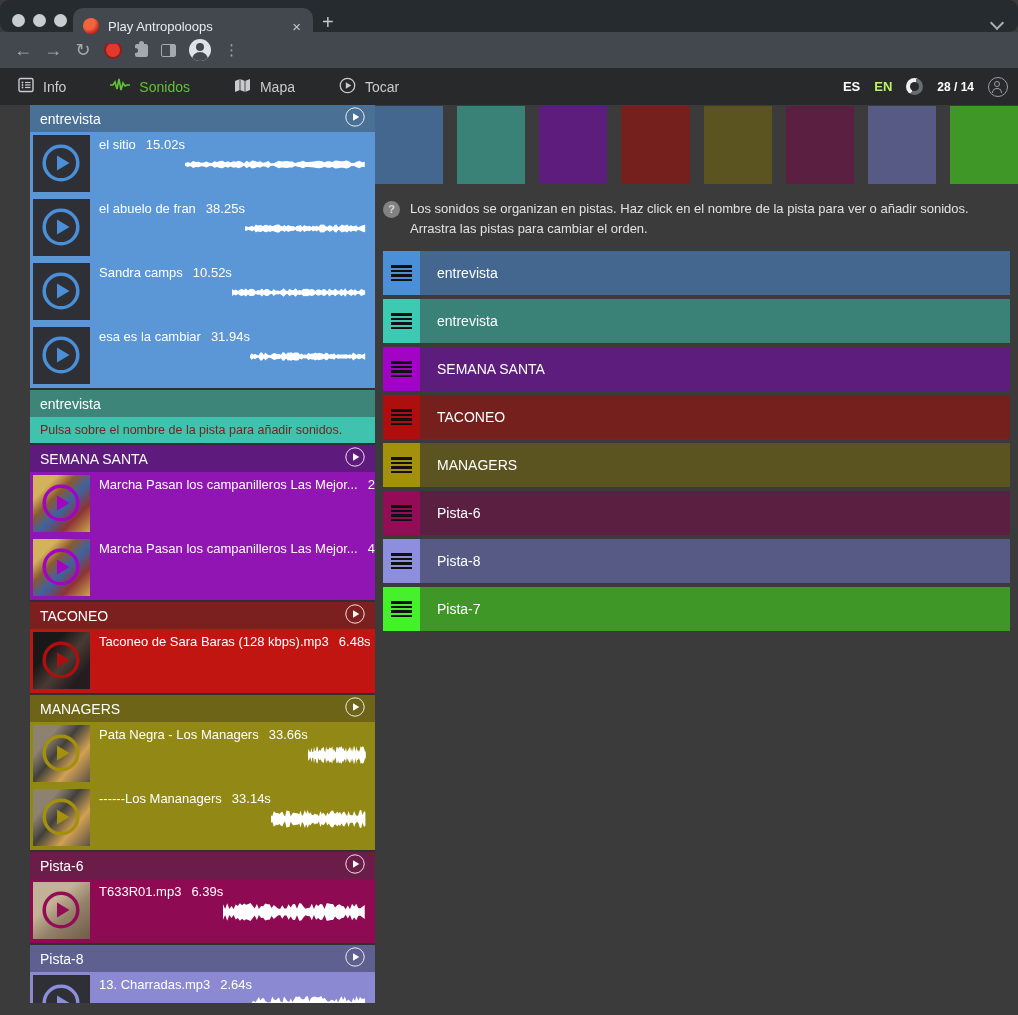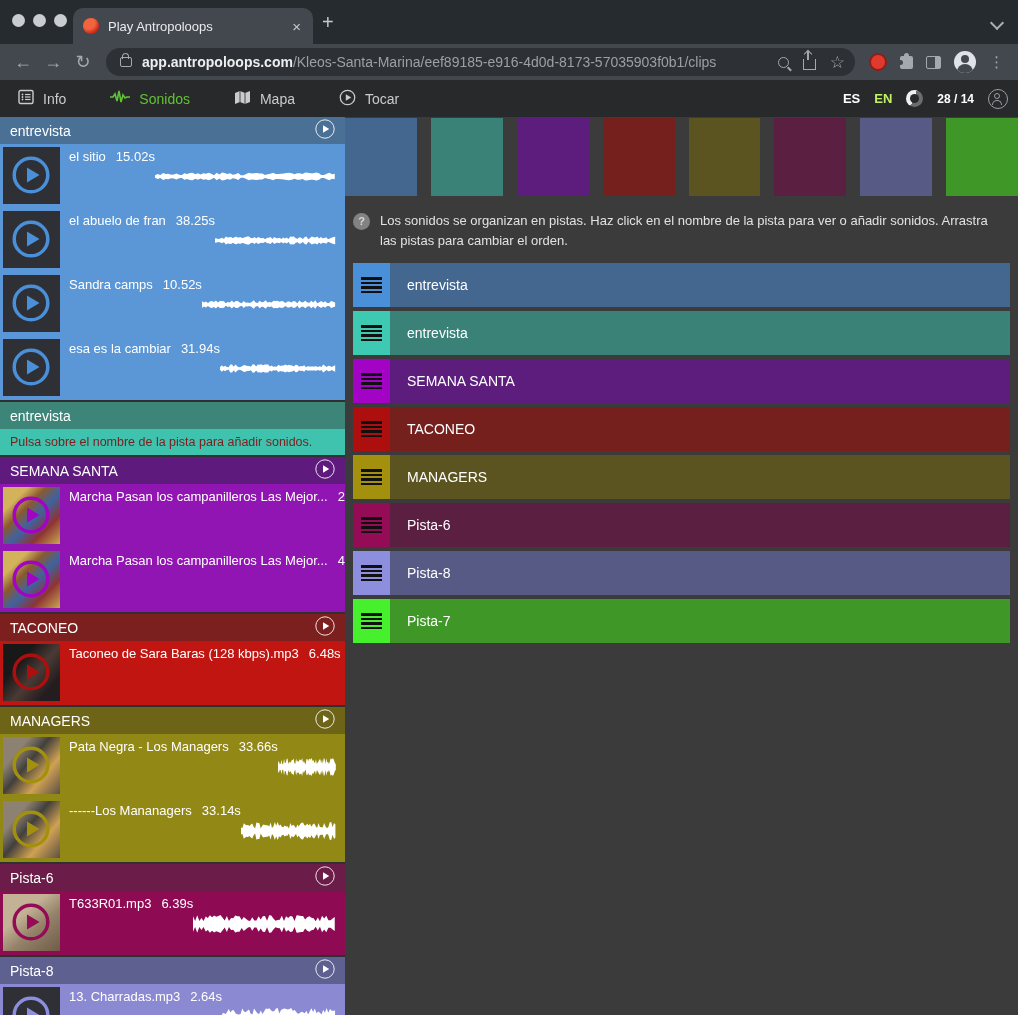--- a/index.html
+++ b/index.html
@@ -1,21 +1,21 @@
 <!DOCTYPE html>
 <html><head>
 <meta charset="utf-8">
 <style>
   html,body{margin:0;padding:0;background:#1e1e1e;}
   .window{width:1018px;height:1015px;overflow:hidden;position:relative;
     font-family:"Liberation Sans",sans-serif;background:#3b3b3b;
     -webkit-font-smoothing:antialiased;}
 
   
-  .tabstrip{height:44px;background:#262b2f;position:relative;}
+  .tabstrip{height:32px;background:#262b2f;position:relative;border-radius:9px;}
   .lights{position:absolute;left:12px;top:14px;display:flex;gap:8px;}
   .light{width:13px;height:13px;border-radius:50%;background:#c9ccd0;}
   .tab{position:absolute;left:73px;top:8px;width:240px;height:36px;background:#43484e;
     border-radius:10px 10px 0 0;display:flex;align-items:center;padding:0 10px;box-sizing:border-box;}
   .favicon{width:16px;height:16px;border-radius:50%;flex:none;
     background:radial-gradient(circle at 35% 30%,#f2653c 0 40%,#c92018 75%);}
   .tab-title{color:#e8eaed;font-size:13px;margin-left:9px;white-space:nowrap;overflow:hidden;flex:1;}
   .tab-close{color:#c5c9cd;font-size:15px;padding:0 2px;cursor:default;}
   .newtab{position:absolute;left:322px;top:12px;color:#c5c9cd;font-size:20px;line-height:20px;}
   .tab-chevron{position:absolute;right:16px;top:18px;width:8px;height:8px;
@@ -74,21 +74,21 @@
   .lang-en{color:#bef264;font-size:13px;font-weight:600;}
   .ring{width:17px;height:17px;border-radius:50%;position:relative;
     background:conic-gradient(from 210deg,#f0f0f0 0 165deg,#686d71 165deg 360deg);}
   .ring::after{content:"";position:absolute;inset:4px;border-radius:50%;background:#27292b;}
   .counter{color:#fff;font-size:12px;font-weight:700;}
   .ic-account{width:20px;height:20px;border-radius:50%;border:1.6px solid #9aa0a6;position:relative;box-sizing:border-box;}
   .ic-account::before{content:"";position:absolute;left:5px;top:3px;width:6px;height:6px;border-radius:50%;border:1.4px solid #9aa0a6;box-sizing:border-box;}
   .ic-account::after{content:"";position:absolute;left:3px;top:10px;width:10px;height:5px;border-radius:5px 5px 0 0;border:1.4px solid #9aa0a6;border-bottom:none;box-sizing:border-box;}
 
   
-  .main{display:flex;height:898px;}
+  .main{display:flex;height:898px;padding-left:30px;}
   .sidebar{width:345px;flex:none;overflow:hidden;background:#303030;}
   .section{margin-bottom:2px;}
   .sec-head{height:27px;display:flex;align-items:center;padding:0 10px;color:#fff;font-size:14px;}
   .sec-head .playbtn{margin-left:auto;}
   .clips{}
   .clip{display:flex;height:64px;overflow:hidden;}
   .thumb{width:57px;height:57px;margin:3px 0 0 3px;flex:none;position:relative;background:#2e3035;}
   .thumb svg{position:absolute;left:8px;top:8px;}
   .thumb-guadalupe{background:linear-gradient(135deg,#d2b25a 0 22%,#8a5a30 38%,#3f62a0 55%,#8e3434 75%,#caa84e 100%);}
   .thumb-taconeo{background:linear-gradient(130deg,#181818 0 30%,#4a3a34 55%,#241d1f 80%);}
@@ -130,29 +130,20 @@
       <div class="tab-close">×</div>
     </div>
     <div class="newtab">+</div>
     <div class="tab-chevron"></div>
   </div>
 
   <div class="toolbar">
     <div class="navbtn">←</div>
     <div class="navbtn">→</div>
     <div class="navbtn">↻</div>
-    <div class="urlpill">
-      <div class="lock"></div>
-      <div class="url"><b>app.antropoloops.com</b><span>/Kleos-Santa-Marina/eef89185-e916-4d0d-8173-57035903f0b1/clips</span></div>
-      <div class="pill-icons">
-        <div class="ic-search"></div>
-        <div class="ic-share"></div>
-        <div class="ic-star">☆</div>
-      </div>
-    </div>
     <div class="chrome-icons">
       <div class="ic-record"></div>
       <div class="ic-puzzle"></div>
       <div class="ic-panel"></div>
       <div class="ic-avatar"></div>
       <div class="ic-dots">⋮</div>
     </div>
   </div>
 
   <div class="appbar">

